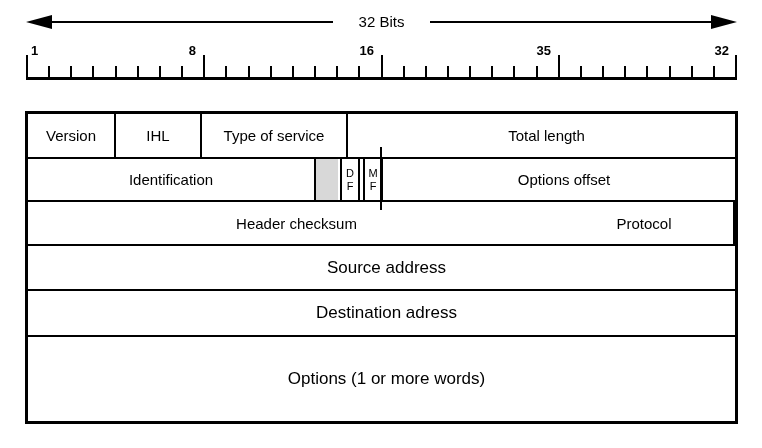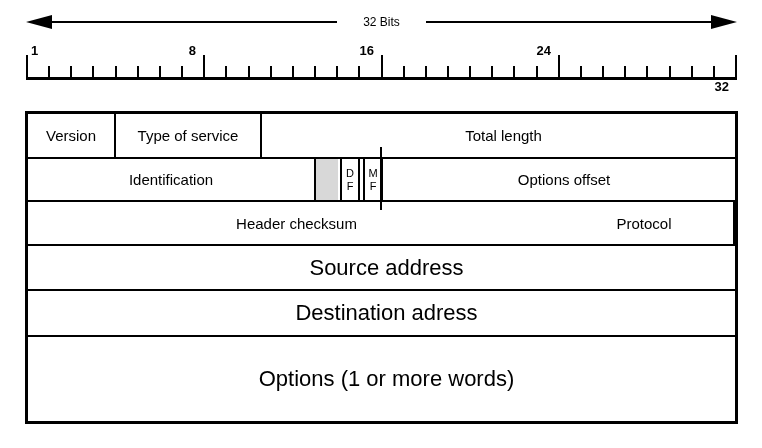--- a/index.html
+++ b/index.html
@@ -16,36 +16,36 @@
 
   
   .arrow-row {
     position: absolute; left: 26px; top: 13px; width: 711px; height: 18px;
     display: flex; align-items: center;
   }
   .ah { width: 0; height: 0; border-top: 7px solid transparent; border-bottom: 7px solid transparent; }
   .ah.left  { border-right: 26px solid #000; }
   .ah.right { border-left: 26px solid #000; }
   .aline { flex: 1; height: 2px; background: #000; }
-  .atext { margin: 0 26px; font-size: 12px; line-height: 18px; white-space: nowrap; }
+  .atext { margin: 0 26px; font-size: 15px; line-height: 18px; white-space: nowrap; }
 
   
   .ruler {
     position: absolute; left: 26px; top: 44px; width: 711px; height: 36px;
     border-bottom: 3px solid #000;
   }
   .rlabel {
     position: absolute; top: 0; width: 30px; font-size: 13px; font-weight: bold;
     text-align: right; line-height: 13px;
   }
   .rlabel.l1  { left: 5px; width: 20px; text-align: left; }
   .rlabel.l8  { left: 140px; }
   .rlabel.l16 { left: 318px; }
   .rlabel.l24 { left: 495px; }
-  .rlabel.l32 { left: 673px; margin-top: 36px; }
+  .rlabel.l32 { left: 673px; }
   .ticks { position: absolute; left: 0; top: 0; width: 100%; height: 100%; }
   .tick { position: absolute; bottom: 0; width: 2px; height: 11px; background: #000; }
   .tick.tall { height: 22px; }
 
   
   .ipv4 {
     position: absolute; left: 25px; top: 111px; width: 713px; height: 313px;
     border: 3px solid #000; background: #fff;
   }
   .row { display: flex; width: 100%; border-bottom: 2px solid #000; }
@@ -67,21 +67,21 @@
   .c-ident   { width: 288px; }
   .c-gray    { width: 22px; background: #d8d8d8; border-right: none; }
   .c-gap1    { width: 2px;  border-right: none; }
   .c-gap2    { width: 3px;  border-right: none; }
   .c-flag {
     width: 20px; border-left: 2px solid #000; border-right: 2px solid #000;
     flex-direction: column; font-size: 11px; line-height: 13px;
   }
   .c-ttl     { width: 175px; }
   .c-proto   { width: 180px; }
-  .row.r4 .cell, .row.r5 .cell, .row.r6 .cell { font-size: 22px; border-radius: 12px; }
+  .row.r4 .cell, .row.r5 .cell, .row.r6 .cell { font-size: 17px; border-radius: 12px; }
 
   
   .protrude {
     position: absolute; left: 380px; top: 147px; width: 2px; height: 63px;
     background: #000;
   }
 </style>
 </head>
 <body>
 
@@ -92,21 +92,21 @@
     <div class="aline"></div>
     <div class="atext">32 Bits</div>
     <div class="aline"></div>
     <div class="ah right"></div>
   </div>
 
   <div class="ruler">
     <span class="rlabel l1">1</span>
     <span class="rlabel l8">8</span>
     <span class="rlabel l16">16</span>
-    <span class="rlabel l24">24</span>
+    <span class="rlabel l24">35</span>
     <span class="rlabel l32">32</span>
     <div class="ticks">
         <div class="tick tall" style="left: 0px;"></div>
         <div class="tick" style="left: 22.16px;"></div>
         <div class="tick" style="left: 44.31px;"></div>
         <div class="tick" style="left: 66.47px;"></div>
         <div class="tick" style="left: 88.63px;"></div>
         <div class="tick" style="left: 110.78px;"></div>
         <div class="tick" style="left: 132.94px;"></div>
         <div class="tick" style="left: 155.09px;"></div>
@@ -135,20 +135,21 @@
         <div class="tick" style="left: 664.69px;"></div>
         <div class="tick" style="left: 686.84px;"></div>
         <div class="tick tall" style="left: 709px;"></div>
       </div>
   </div>
 
   <div class="ipv4">
 
     <div class="row r1">
       <div class="cell c-version">Version</div>
+      <div class="cell c-ihl">IHL</div>
       <div class="cell c-tos">Type of service</div>
       <div class="cell lastcell">Total length</div>
     </div>
 
     <div class="row r2">
       <div class="cell c-ident">Identification</div>
       <div class="cell c-gray"></div>
       <div class="cell c-gap1"></div>
       <div class="cell c-flag">
         <span>D</span>

